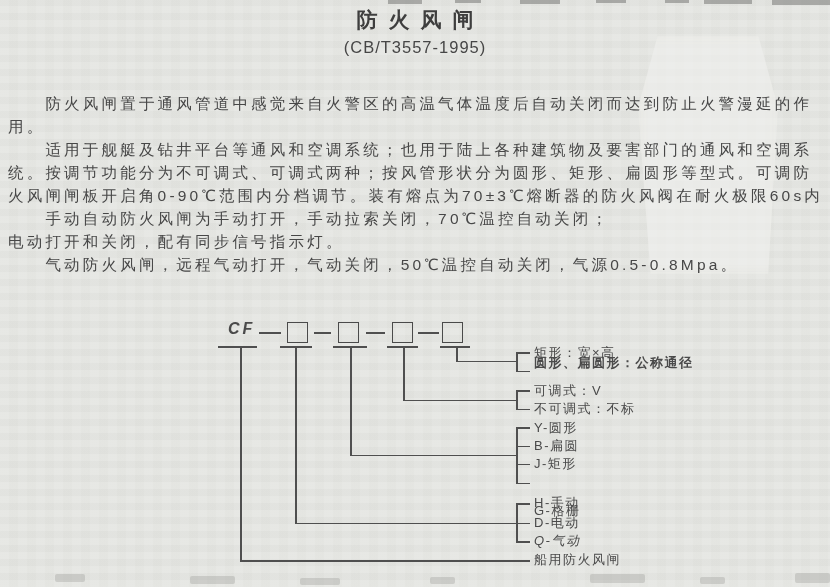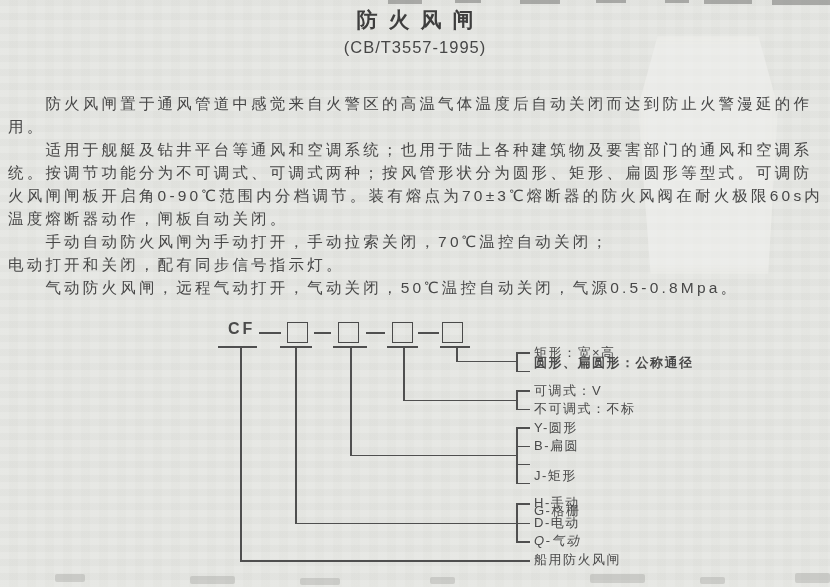--- a/index.html
+++ b/index.html
@@ -85,29 +85,28 @@
 
   <div class="abs doc-title">防火风闸</div>
   <div class="abs doc-standard">(CB/T3557-1995)</div>
 
   <div class="abs body-text">
     <div class="body-line">　　防火风闸置于通风管道中感觉来自火警区的高温气体温度后自动关闭而达到防止火警漫延的作</div>
     <div class="body-line">用。</div>
     <div class="body-line">　　适用于舰艇及钻井平台等通风和空调系统；也用于陆上各种建筑物及要害部门的通风和空调系</div>
     <div class="body-line">统。按调节功能分为不可调式、可调式两种；按风管形状分为圆形、矩形、扁圆形等型式。可调防</div>
     <div class="body-line">火风闸闸板开启角0-90℃范围内分档调节。装有熔点为70±3℃熔断器的防火风阀在耐火极限60s内</div>
-    <div class="body-line">温度熔断器动作，闸板自动关闭。</div>
     <div class="body-line">　　手动自动防火风闸为手动打开，手动拉索关闭，70℃温控自动关闭；</div>
     <div class="body-line">电动打开和关闭，配有同步信号指示灯。</div>
     <div class="body-line">　　气动防火风闸，远程气动打开，气动关闭，50℃温控自动关闭，气源0.5-0.8Mpa。</div>
   </div>
 
   <div>
 
-    <div class="abs code-prefix" style="left:228px;top:320px;">CF</div>
+    <div class="abs code-prefix" style="left:228px;top:320px;font-style:italic;">CF</div>
     <div class="abs hline" style="left:259px;top:332px;width:22px;"></div>
     <div class="abs code-box" style="left:287px;top:322px;"></div>
     <div class="abs hline" style="left:314px;top:332px;width:17px;"></div>
     <div class="abs code-box" style="left:338px;top:322px;"></div>
     <div class="abs hline" style="left:366px;top:332px;width:19px;"></div>
     <div class="abs code-box" style="left:392px;top:322px;"></div>
     <div class="abs hline" style="left:418px;top:332px;width:21px;"></div>
     <div class="abs code-box" style="left:442px;top:322px;"></div>
 
     <div class="abs hline" style="left:218px;top:346px;width:39px;height:2px;"></div>
@@ -144,21 +143,21 @@
     <div class="abs hline" style="left:516px;top:503px;width:14px;"></div>
     <div class="abs hline" style="left:516px;top:522.5px;width:14px;"></div>
     <div class="abs hline" style="left:516px;top:541px;width:14px;"></div>
 
     <div class="abs diagram-label" style="top:344px;">矩形：宽×高</div>
     <div class="abs diagram-label" style="top:354px;font-weight:bold;">圆形、扁圆形：公称通径</div>
     <div class="abs diagram-label" style="top:382px;">可调式：V</div>
     <div class="abs diagram-label" style="top:400px;">不可调式：不标</div>
     <div class="abs diagram-label" style="top:419px;">Y-圆形</div>
     <div class="abs diagram-label" style="top:437px;">B-扁圆</div>
-    <div class="abs diagram-label" style="top:467px;">J-矩形</div>
+    <div class="abs diagram-label" style="top:455px;">J-矩形</div>
     <div class="abs diagram-label" style="top:474px;margin-top:28px;">G-格栅</div>
     <div class="abs diagram-label" style="top:494px;">H-手动</div>
     <div class="abs diagram-label" style="top:514px;">D-电动</div>
     <div class="abs diagram-label" style="top:532px;font-style:italic;">Q-气动</div>
     <div class="abs diagram-label" style="top:551px;">船用防火风闸</div>
   </div>
 
 </div>
 
 </body></html>

